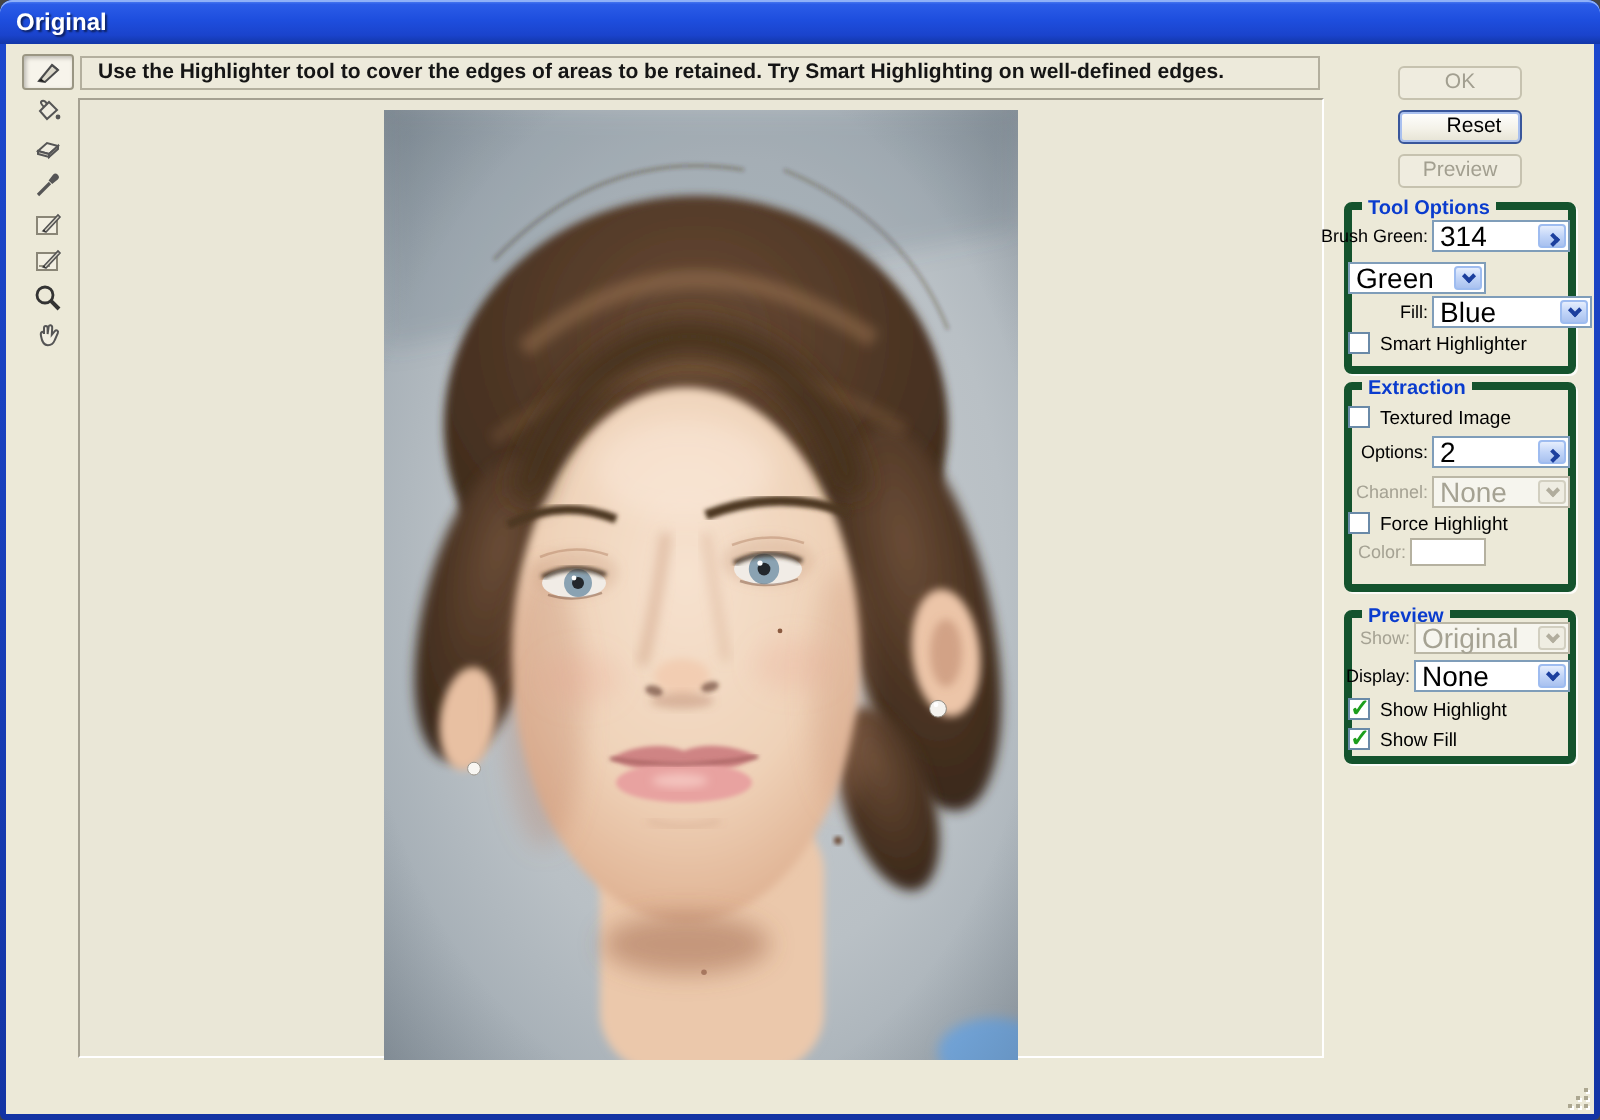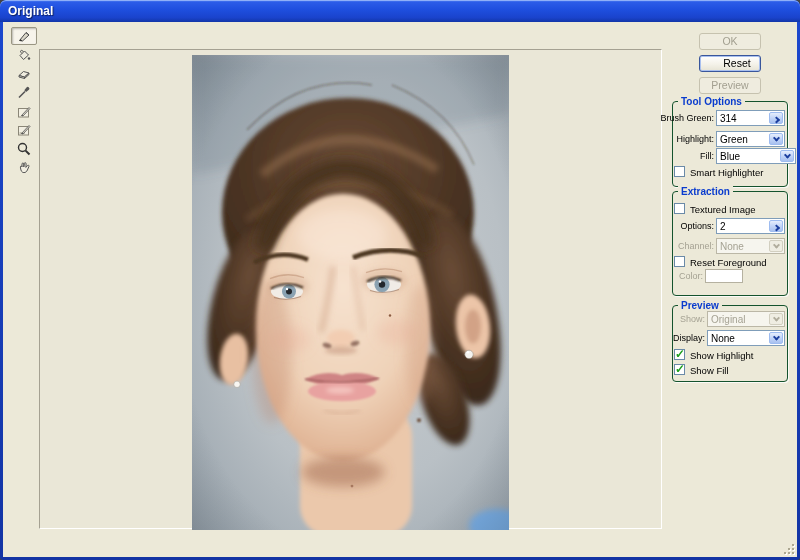--- a/index.html
+++ b/index.html
@@ -31,29 +31,29 @@
   .photo{position:absolute;left:152px;top:5px;width:317px;height:475px;}
 
   
   .btn{position:absolute;left:696px;width:62px;height:17px;font-size:10.5px;text-align:center;
     line-height:15px;border-radius:3px;}
   .btn.disabled{background:#efecdf;border:1px solid #c6c2af;color:#a29f90;}
   .btn.default{background:linear-gradient(#ffffff,#f4f2e9 55%,#e6e3d4);border:1px solid #39569b;
     box-shadow:inset 0 0 0 1px #a9c0ef;color:#000;padding-left:14px;}
 
   
-  .group{position:absolute;left:669px;width:116px;border:1px solid #14532d;border-radius:4px;
+  .group{position:absolute;left:669px;width:116px;border:4px solid #14532d;border-radius:4px;
     box-shadow:1px 1px 0 rgba(255,255,255,.8);}
   .caption{position:absolute;top:-6px;left:5px;background:#ece9d8;padding:0 3px;font-size:10px;
     font-weight:bold;color:#0a3cce;line-height:11px;}
 
   .lbl{position:absolute;font-size:9px;color:#000;white-space:nowrap;}
   .lbl.dis{color:#a5a293;}
 
-  .field{position:absolute;height:16px;background:#fff;border:1px solid #7f9db9;font-size:10px;}
+  .field{position:absolute;height:16px;background:#fff;border:1px solid #7f9db9;font-size:14px;}
   .field .val{position:absolute;left:3px;top:1px;line-height:13px;color:#000;}
   .arrowbtn{position:absolute;right:1px;top:1px;bottom:1px;width:14px;border-radius:2px;
     background:linear-gradient(#e6eefd,#c2d5f8 50%,#a9c1ef);border:1px solid #9ebcf0;
     display:flex;align-items:center;justify-content:center;}
   .chev{width:5px;height:5px;border-right:2px solid #1c3f9e;border-bottom:2px solid #1c3f9e;
     transform:rotate(45deg) translate(-1px,-1px);}
   .chev.right{transform:rotate(-45deg) translate(-1px,1px);}
   .field.dis{background:#f6f5ee;border-color:#bbb7a6;}
   .field.dis .val{color:#a5a293;}
   .field.dis .arrowbtn{background:#efede2;border-color:#d2cfc0;}
@@ -143,20 +143,21 @@
         </span>
     </div>
     <div class="toolbtn" style="top:136px">
       <span>
           <svg width="16" height="16">
         <path d="M4.5,9 C4,6.5 5.8,6.3 6,8 L6,5 C6,3.6 7.8,3.6 7.8,5 L7.8,8 L8.3,4.5 C8.5,3.1 10.2,3.4 10.1,4.9 L9.9,8.4 L11.4,6.6 C12.2,5.6 13.4,6.4 12.9,7.6 L11.4,11 C10.7,12.8 9.4,13.6 7.9,13.6 C5.9,13.6 5,12 4.5,9 Z" fill="#f2efe2" stroke="#555" stroke-width="1"></path>
           </svg>
         </span>
     </div>
 
+    <div class="instruction">Use the Highlighter tool to cover the edges of areas to be retained. Try Smart Highlighting on well-defined edges.</div>
 
     <div class="canvas">
       <svg class="photo" viewBox="0 0 317 476" preserveAspectRatio="none">
         <defs>
           <radialGradient id="bgG" cx="55%" cy="48%" r="78%">
             <stop offset="0%" stop-color="#c9cdd0"></stop>
               <stop offset="55%" stop-color="#b9c0c5"></stop>
             <stop offset="100%" stop-color="#95a0a9"></stop>
           </radialGradient>
           <radialGradient id="faceG" cx="50%" cy="35%" r="75%">
@@ -270,21 +271,21 @@
       <div class="caption">Tool Options</div>
     </div>
     <div class="lbl" style="right:83px;top:91px">Brush Green:</div>
     <div class="field" style="left:713px;top:88px;width:69px">
       <span class="val">314</span>
       <span class="arrowbtn">
           <i class="chev right"></i>
         </span>
     </div>
     <div class="lbl" style="right:83px;top:112px">Highlight:</div>
-    <div class="field" style="left:713px;top:109px;width:69px">
+    <div class="field" style="left:671px;top:109px;width:69px">
       <span class="val">Green</span>
       <span class="arrowbtn">
           <i class="chev"></i>
         </span>
     </div>
     <div class="lbl" style="right:83px;top:129px">Fill:</div>
     <div class="field" style="left:713px;top:126px;width:80px">
       <span class="val">Blue</span>
       <span class="arrowbtn">
           <i class="chev"></i>
@@ -306,21 +307,21 @@
         </span>
     </div>
     <div class="lbl dis" style="right:83px;top:219px">Channel:</div>
     <div class="field dis" style="left:713px;top:216px;width:69px">
       <span class="val">None</span>
       <span class="arrowbtn">
           <i class="chev"></i>
         </span>
     </div>
     <div class="cb" style="left:671px;top:234px"></div>
-    <div class="cblbl" style="left:687px;top:235px">Reset Foreground</div>
+    <div class="cblbl" style="left:687px;top:235px">Force Highlight</div>
     <div class="lbl dis" style="right:94px;top:249px">Color:</div>
     <div class="swatch"></div>
 
     <div class="group" style="top:283px;height:77px">
       <div class="caption">Preview</div>
     </div>
     <div class="lbl dis" style="right:92px;top:292px">Show:</div>
     <div class="field dis" style="left:704px;top:289px;width:78px">
       <span class="val">Original</span>
       <span class="arrowbtn">

